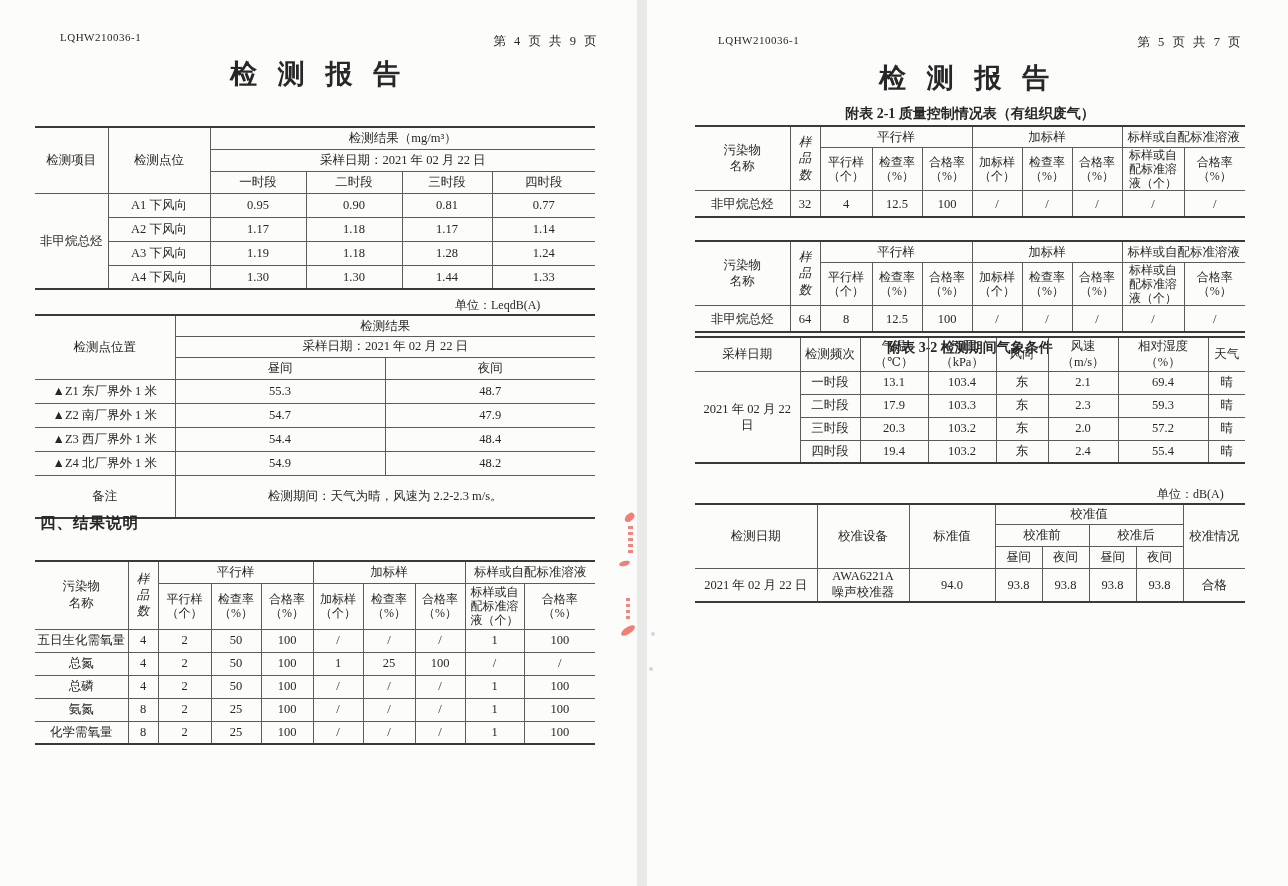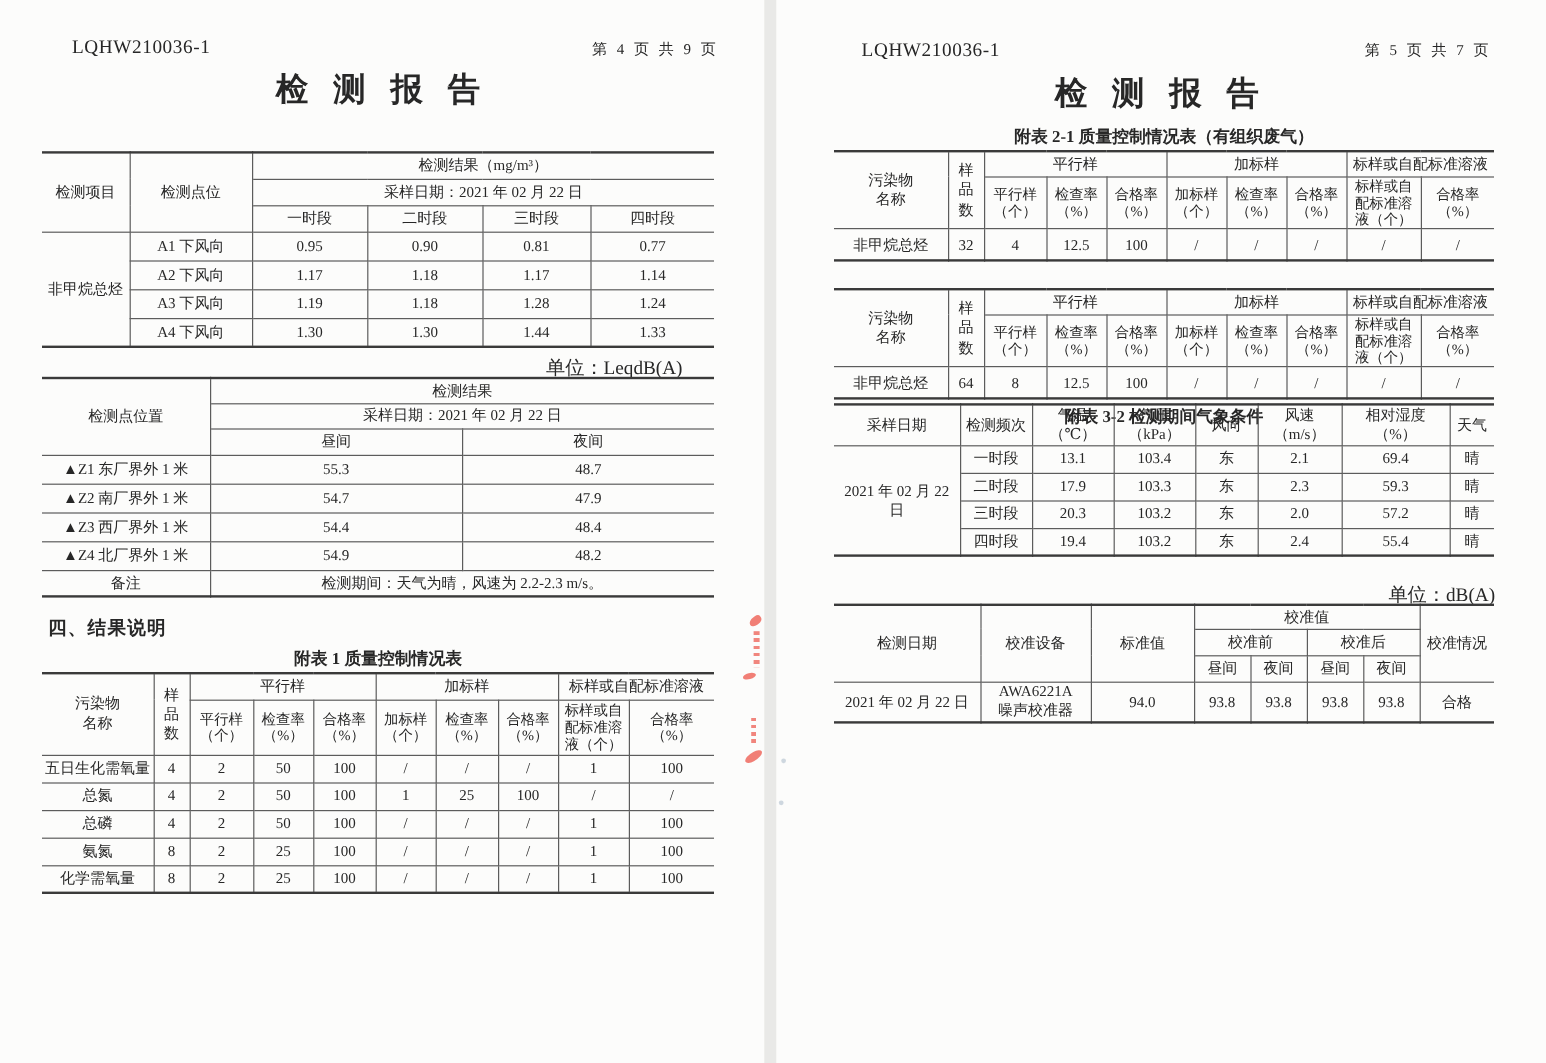--- a/index.html
+++ b/index.html
@@ -10,43 +10,43 @@
   body{
     width:1288px;height:886px;position:relative;overflow:hidden;
     background:#f3f3f1;color:var(--ink);
     font-family:"Liberation Serif","DejaVu Serif",serif;
   }
   .page{position:absolute;top:0;height:886px;background:var(--paper);}
   .page-left{left:0;width:637px;}
   .page-right{left:647px;width:641px;}
   .gutter{position:absolute;top:0;left:637px;width:10px;height:886px;background:var(--gutter);}
 
-  .docno{position:absolute;font-size:16px;letter-spacing:.5px;}
+  .docno{position:absolute;font-size:11px;letter-spacing:.5px;}
   .pgno{position:absolute;font-size:12.5px;letter-spacing:2.5px;white-space:nowrap;}
   .title{position:absolute;left:0;width:100%;text-align:center;margin:0;
          font-size:27px;font-weight:bold;letter-spacing:7px;white-space:nowrap;}
   .cap{position:absolute;text-align:center;font-weight:bold;font-size:14px;white-space:nowrap;}
   .capL{left:35px;width:560px;}
   .capR{left:48px;width:550px;}
-  .unit{position:absolute;font-weight:normal;font-size:16px;letter-spacing:0;}
+  .unit{position:absolute;font-weight:normal;font-size:12px;letter-spacing:0;}
   .secttl{position:absolute;font-size:15.5px;font-weight:bold;letter-spacing:1px;}
 
   table.tbl{position:absolute;border-collapse:collapse;table-layout:fixed;
     border-top:2.5px solid var(--line_thick);border-bottom:2.5px solid var(--line_thick);}
   .tbl th,.tbl td{
     border:1px solid var(--line);font-weight:normal;text-align:center;vertical-align:middle;
     padding:0 2px;font-size:12.5px;line-height:1.3;color:var(--ink);overflow:hidden;
   }
   .tbl .el{border-left:none;}
   .tbl .er{border-right:none;}
   .num{font-size:13px;}
   .sub th{font-size:12px;line-height:1.18;padding:0 3px;}
   .remark-cell{text-align:left;padding-left:12px;}
   .w3{display:inline-block;width:3.1em;line-height:1.35;word-break:break-all;}
-  .vtx{display:inline-block;width:14px;line-height:1.3;word-break:break-all;}
+  .vtx{display:inline-block;width:14px;line-height:1.3;word-break:break-all;font-style:italic;}
   .dev{display:block;line-height:1.25;}
 
   .rmark{position:absolute;background:var(--stamp_red);opacity:.85;}
   .rsquig{position:absolute;width:5px;opacity:.8;
     background:repeating-linear-gradient(to bottom,var(--stamp_red) 0 3px,transparent 3px 6px);}
   .bdot{position:absolute;width:4px;height:4px;border-radius:50%;background:var(--dot_blue);opacity:.7;}
 </style>
 </head>
 <body>
 
@@ -143,30 +143,29 @@
     <tr style="height:24px">
       <td class="el">▲Z3 西厂界外 1 米</td>
       <td class="num">54.4</td>
       <td class="num er">48.4</td>
     </tr>
     <tr style="height:24px">
       <td class="el">▲Z4 北厂界外 1 米</td>
       <td class="num">54.9</td>
       <td class="num er">48.2</td>
     </tr>
-    <tr style="height:22px">
+    <tr style="height:43px">
       <td class="el">备注</td>
       <td colspan="2" class="er remark-cell">检测期间：天气为晴，风速为 2.2-2.3 m/s。</td>
     </tr>
   </tbody>
     </table>
 
   <div class="secttl" style="left:40px;top:513px">四、结果说明</div>
 
-  <div class="cap capL" style="top:540px">附表 1  质量控制情况表</div>
   <table class="tbl" style="left:35px;top:560px;width:560px">
     <colgroup>
         <col style="width:93px">
         <col style="width:30px">
         <col style="width:53px">
         <col style="width:50px">
         <col style="width:52px">
         <col style="width:50px">
         <col style="width:52px">
         <col style="width:50px">

